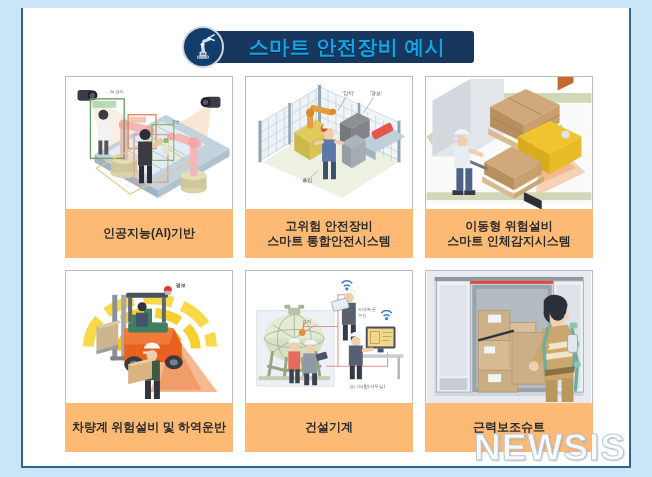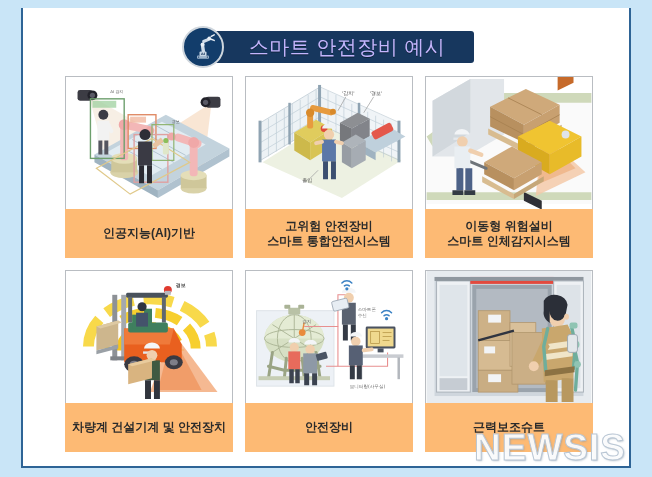--- a/index.html
+++ b/index.html
@@ -76,23 +76,23 @@
     background: #17375e;
     border-radius: 3px;
     display: flex;
     align-items: center;
     justify-content: center;
     padding: 0 26px 0 34px;
     position: relative;
     z-index: 2;
   }
   #banner-title {
-    color: #c4b5fd;
+    color: #0ea5e9;
     font-size: 20px;
-    font-weight: normal;
+    font-weight: bold;
     letter-spacing: 0.5px;
     white-space: nowrap;
     text-shadow: 0 1px 0 rgba(0,0,0,.4);
   }
 
   
   #grid {
     position: absolute;
     left: 42px; top: 68px;
     width: 528px;
@@ -486,21 +486,21 @@
             <path d="M62 94 L86 88 L86 108 L62 114 Z" fill="#d9b480"></path>
             <path d="M62 94 L86 88 L90 90 L66 96 Z" fill="#e9cb9d"></path>
           </g>
 
           <g fill="#3a3a3a" font-family="DejaVu Sans, sans-serif" font-size="5" font-weight="bold">
             <text x="110" y="16">경보</text>
           </g>
         </svg>
       </div>
       <div class="card-label">
-        <span>차량계 건설기계 및 안전장치</span>
+        <span>차량계 위험설비 및 하역운반</span>
       </div>
     </div>
 
     <div class="card">
       <div class="card-thumb">
         <svg viewBox="0 0 166 133" aria-hidden="true">
           <rect width="166" height="133" fill="#ffffff"></rect>
 
           <rect x="10" y="40" width="78" height="76" fill="#dfe7ef" opacity=".55" stroke="#c3cdd6" stroke-width="1"></rect>
 
@@ -593,21 +593,21 @@
 
           <g fill="#6a6a6a" font-family="DejaVu Sans, sans-serif" font-size="4.6">
             <text x="112" y="40">스마트폰</text>
             <text x="112" y="46">수신</text>
             <text x="104" y="118">모니터링(사무실)</text>
             <text x="56" y="52">감지</text>
           </g>
         </svg>
       </div>
       <div class="card-label">
-        <span>안전장비</span>
+        <span>건설기계</span>
       </div>
     </div>
 
     <div class="card">
       <div class="card-thumb">
         <svg viewBox="0 0 166 133" aria-hidden="true">
           <rect width="166" height="133" fill="#e7ebef"></rect>
 
           <rect x="8" y="6" width="150" height="120" fill="#cfd6dd"></rect>
 

